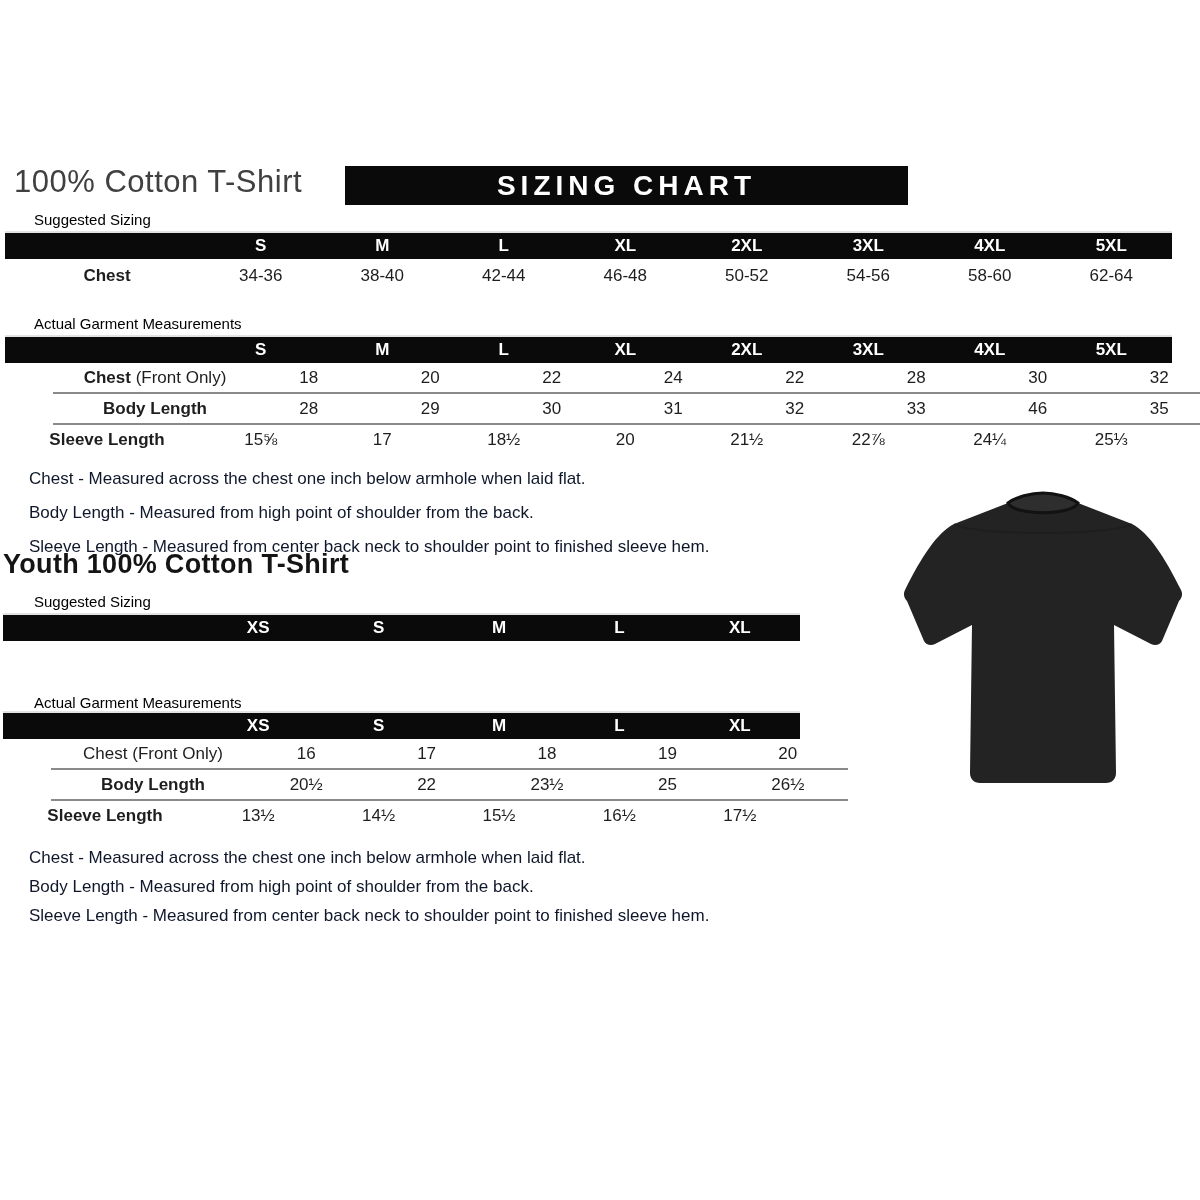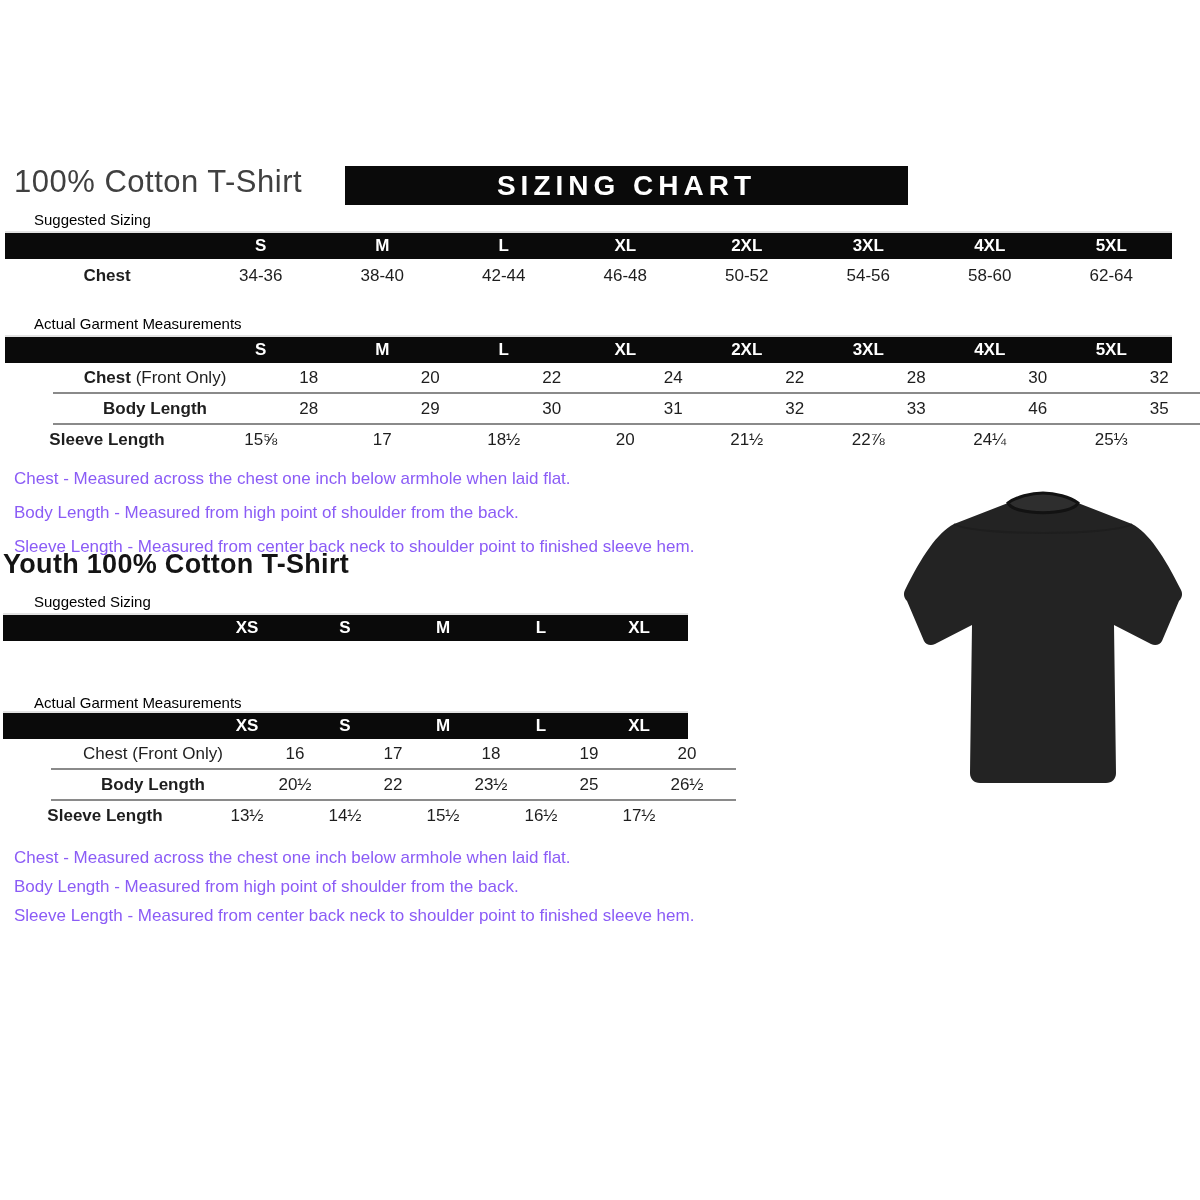--- a/index.html
+++ b/index.html
@@ -21,23 +21,23 @@
   .tbl-head{
     display:grid;background:#0a0a0a;color:#ffffff;height:26px;align-items:center;
     border-top:2px solid #e3e3e3;
   }
   .tbl-head .cell{font-weight:bold;font-size:17px;}
   .tbl-row{display:grid;align-items:center;}
   .cell{text-align:center;font-size:17px;white-space:nowrap;}
   .cell.lbl{text-align:center;padding-left:9px;}
   .bold{font-weight:bold;}
   .adult-grid{grid-template-columns:195px repeat(8,1fr);width:1167px;}
-  .youth-grid{grid-template-columns:195px repeat(5,1fr);width:685px;}
+  .youth-grid{grid-template-columns:195px repeat(5,1fr);width:797px;}
   .row-sep{border-bottom:2px solid #8a8a8a;margin-left:48px;}
-  .notes{line-height:34px;font-size:17px;color:#8b5cf6;}
+  .notes{line-height:34px;font-size:17px;color:#0f172a;margin-left:15px;}
   .notes.tight{line-height:29px;}
   .tshirt{left:893px;top:476px;width:300px;height:335px;}
 </style>
 </head>
 <body>
 
 <div class="page">
 
   <div class="abs page-title">100% Cotton T-Shirt</div>
   <div class="abs banner">SIZING CHART</div>

